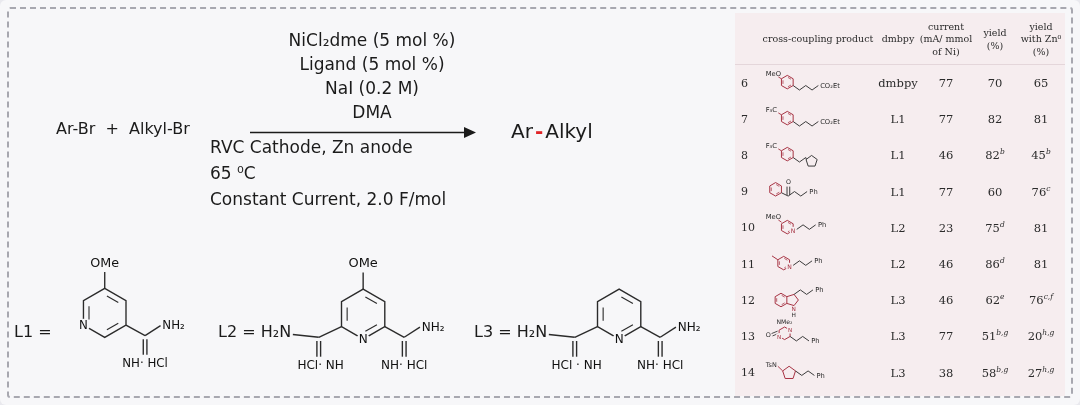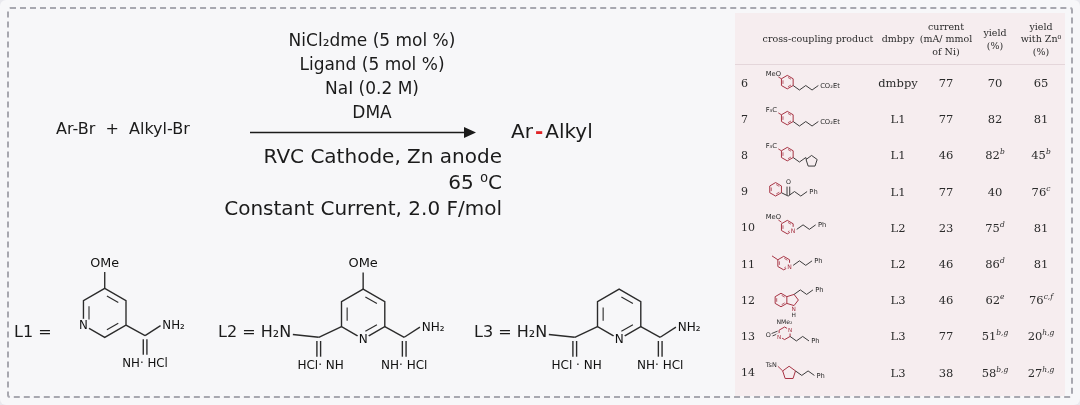--- a/index.html
+++ b/index.html
@@ -3,21 +3,21 @@
 <meta charset="utf-8">
 <style>
   *{margin:0;padding:0;box-sizing:border-box}
   html,body{background:#e9e9ee}
   .canvas{position:relative;width:1080px;height:405px;background:var(--page-bg,#f7f7f9);
           font-family:"DejaVu Sans",sans-serif;color:#1b1b1b;overflow:hidden;border-radius:6px}
   .frame{position:absolute;left:7px;top:7px;right:7px;bottom:7px;border:2px dashed #a8a8b0;border-radius:3px;pointer-events:none}
 
   .reactants{position:absolute;left:56px;top:119px;font-size:16px;white-space:pre}
   .cond-above{position:absolute;left:252px;top:28px;width:240px;text-align:center;font-size:17px;line-height:24px}
-  .cond-below{position:absolute;left:210px;top:143px;width:292px;text-align:right;font-size:20px;line-height:26px}
+  .cond-below{position:absolute;left:210px;top:134px;width:292px;text-align:left;font-size:17px;line-height:26px}
   .arrow{position:absolute;left:250px;top:126px}
   .product-label{position:absolute;left:511px;top:119px;font-size:20px}
   .bond-red{color:var(--red,#e02427);font-weight:bold;padding:0 2px}
 
   .ligands{position:absolute;left:0;top:0;width:100%;height:100%;pointer-events:none}
   .lig{position:absolute;top:242px;display:flex;align-items:flex-start}
   .lig0{left:14px}.lig1{left:218px}.lig2{left:474px}
   .lig-label{margin-top:80px;font-size:16px;white-space:pre}
   .lig-tag{font-weight:normal}
 
@@ -215,21 +215,21 @@
               <line x1="19.5" y1="20.8" x2="27" y2="24.5" stroke="#3a3a3a" stroke-width="1.1"></line>
               <line x1="25.7" y1="23.5" x2="25.7" y2="14" stroke="#3a3a3a" stroke-width="1.1"></line>
               <line x1="28.7" y1="23.5" x2="28.7" y2="14" stroke="#3a3a3a" stroke-width="1.1"></line>
               <text x="27.2" y="11" font-size="7" fill="#2a2a2a" text-anchor="middle" font-family="DejaVu Sans, sans-serif">O</text>
               <polyline points="27.0,24.5 34.0,19.5 41.0,24.5 48.0,19.5" fill="none" stroke="#3a3a3a" stroke-width="1.1"></polyline>
               <text x="50.5" y="21.8" font-size="7.5" fill="#2a2a2a" font-family="DejaVu Sans, sans-serif">Ph</text>
             </svg>
           </div>
           <div class="cell lign b">L1</div>
           <div class="cell">77</div>
-          <div class="cell">40</div>
+          <div class="cell">60</div>
           <div class="cell">76<sup>c</sup></div>
         </div>
         <div class="rt-row">
           <div class="cell num">10</div>
           <div class="cell prod">
             <svg viewBox="0 0 118 40" width="116" height="36">
               <text x="2" y="10" font-size="7.5" fill="#2a2a2a" font-family="DejaVu Sans, sans-serif">MeO</text>
               <line x1="16" y1="11" x2="19.6" y2="13.6" stroke="#a63242" stroke-width="1"></line>
               <polygon points="26.0,11.5 32.5,15.3 32.5,22.8 26.0,26.5 19.5,22.8 19.5,15.3" fill="none" stroke="#a63242" stroke-width="1.1"></polygon>
               <line x1="26.7" y1="13.8" x2="30.1" y2="15.8" stroke="#a63242" stroke-width="0.8250000000000001"></line>

